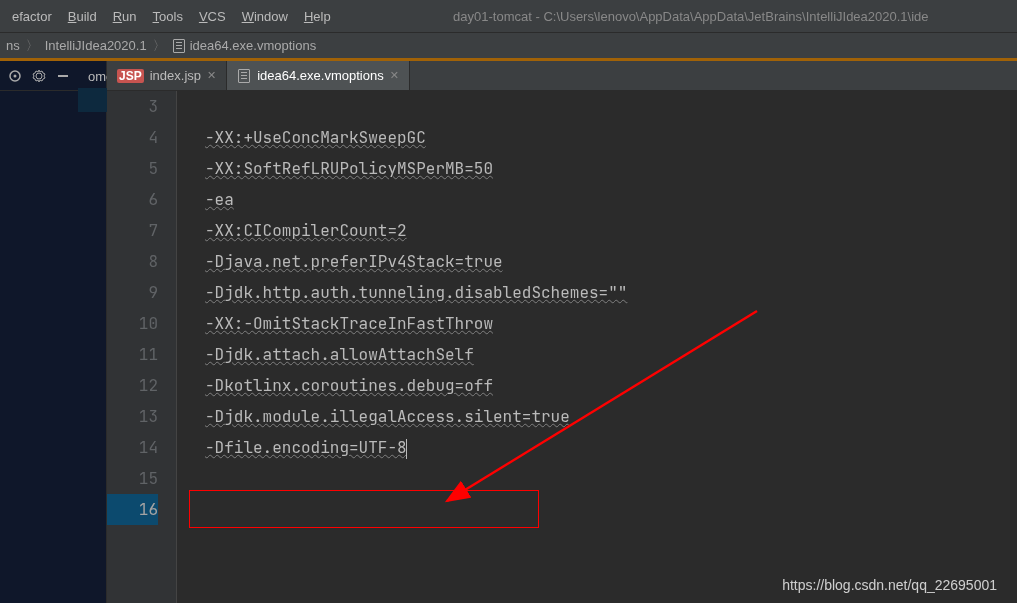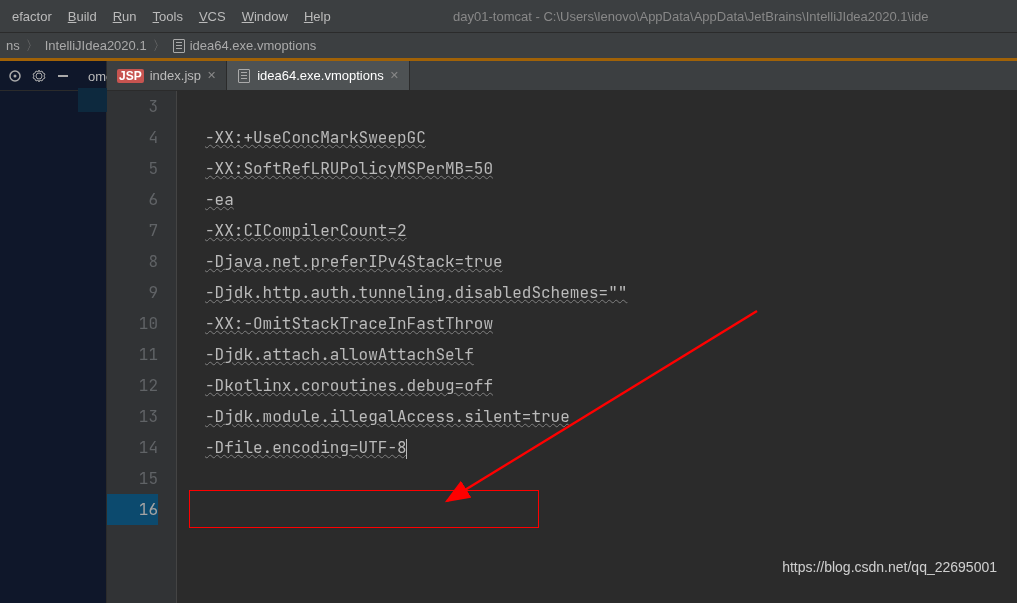--- a/index.html
+++ b/index.html
@@ -213,21 +213,21 @@
       pointer-events: none;
     }
     .annotation-arrow {
       position: absolute;
       pointer-events: none;
     }
     
     
     .watermark {
       position: absolute;
-      bottom: 28px;
+      bottom: 10px;
       right: 20px;
       color: #e0e0e0;
       font-size: 14px;
       font-family: Arial, sans-serif;
       opacity: 0.9;
     }
   </style>
 </head>
 <body>
 

